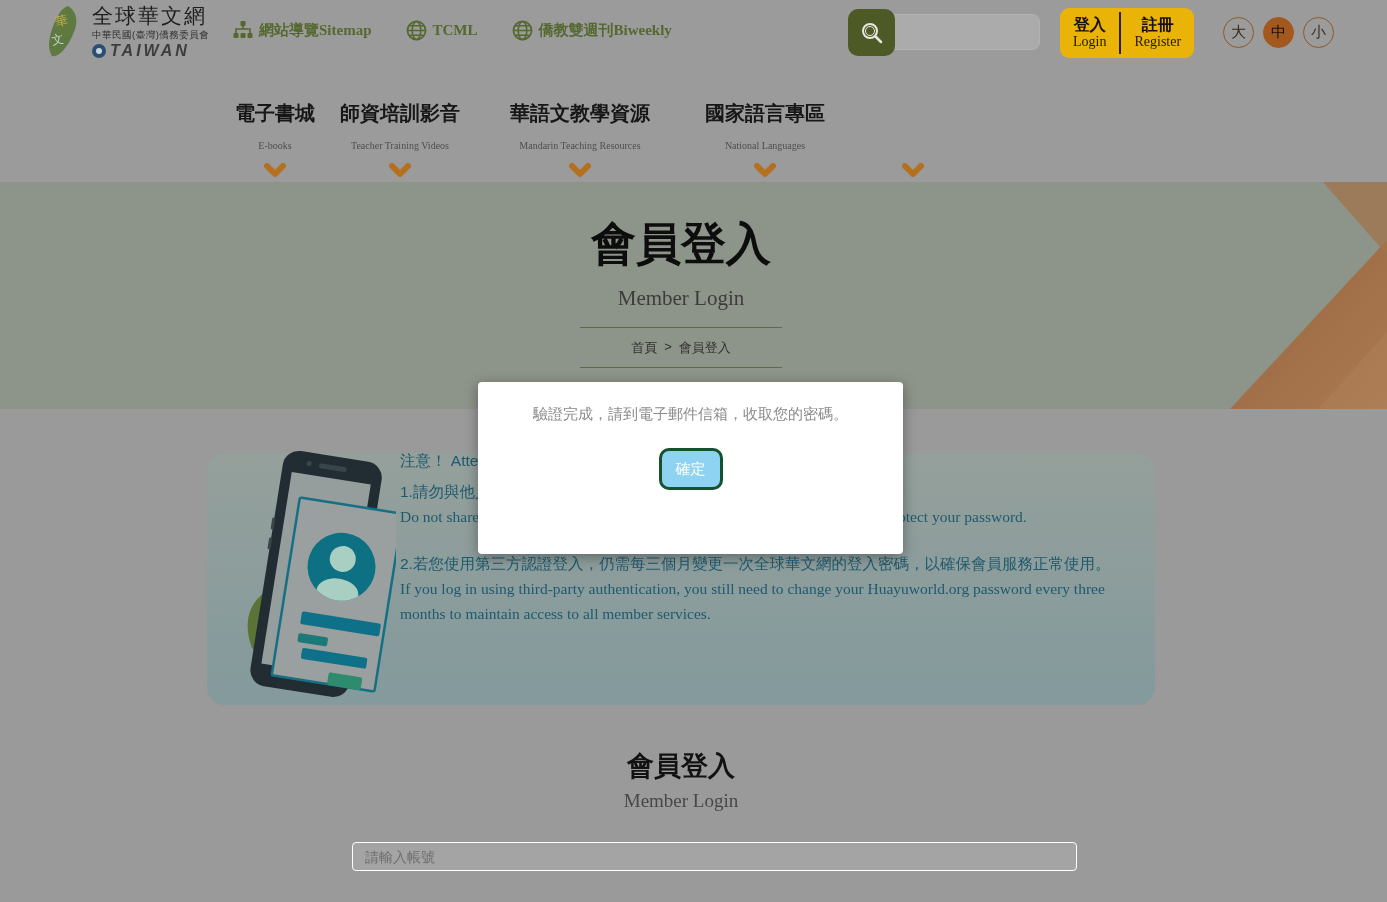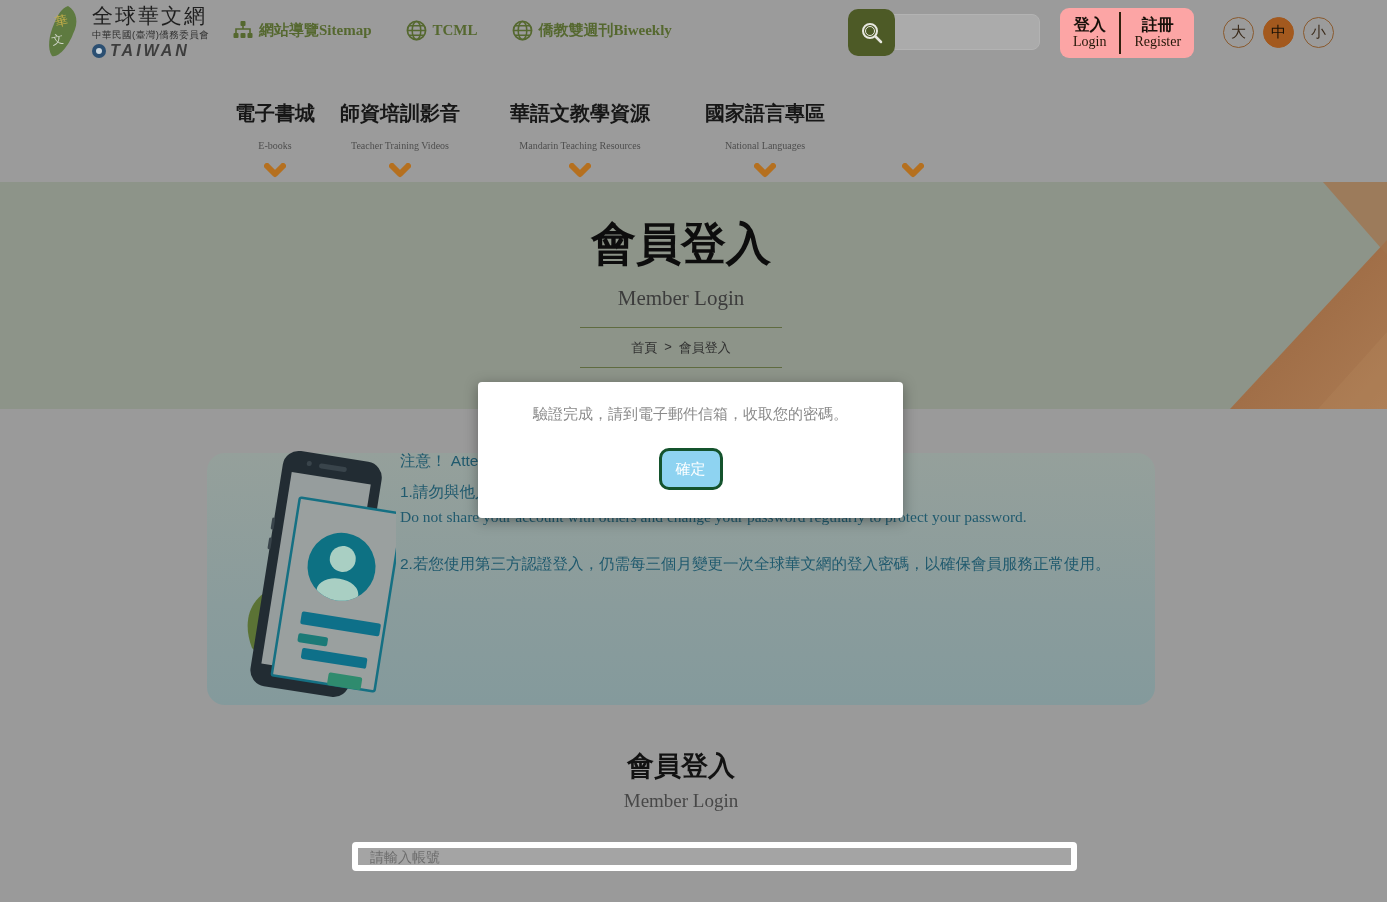--- a/index.html
+++ b/index.html
@@ -22,21 +22,21 @@
   .toplinks{position:absolute;left:233px;top:20px;display:flex;gap:34px;align-items:flex-start;}
   .toplink{display:flex;align-items:center;gap:6px;cursor:pointer;color:#55682f;
            font-size:15px;font-weight:bold;font-family:"Liberation Serif","DejaVu Serif",serif;}
   .toplink svg{display:block;}
 
   .search-input{position:absolute;left:862px;top:14px;width:178px;height:36px;border:1px solid #b3b3b3;
                 border-radius:8px;background:#ababab;box-sizing:border-box;padding:0 10px 0 42px;font-size:14px;color:#333;}
   .search-btn{position:absolute;left:848px;top:9px;width:47px;height:47px;border:none;border-radius:10px;
               background:#4d5a26;cursor:pointer;display:flex;align-items:center;justify-content:center;padding:0;}
 
-  .auth{position:absolute;left:1060px;top:8px;height:50px;background:#fca5a5;border-radius:9px;
+  .auth{position:absolute;left:1060px;top:8px;height:50px;background:#eab308;border-radius:9px;
         display:flex;align-items:center;cursor:pointer;}
   .auth-col{padding:4px 13px;text-align:center;line-height:1.15;}
   .auth-col + .auth-col{border-left:2px solid #30200e;}
   .auth-zh{font-size:16px;font-weight:bold;color:#17100a;}
   .auth-en{font-size:14px;color:#221607;font-family:"Liberation Serif","DejaVu Serif",serif;}
 
   .fontsize{position:absolute;left:1223px;top:17px;display:flex;gap:9px;}
   .fs-btn{width:31px;height:31px;border-radius:50%;border:1.5px solid #8a5a2e;background:transparent;
           color:#3a2a1a;font-size:15px;display:flex;align-items:center;justify-content:center;cursor:pointer;box-sizing:border-box;}
   .fs-btn.active{background:#a3591e;border-color:#a3591e;color:#161006;}
@@ -73,27 +73,27 @@
 
   
   .sec-title{position:absolute;left:681px;top:748px;transform:translateX(-50%);
              font-size:27px;font-weight:bold;color:#121212;white-space:nowrap;}
   .sec-sub{position:absolute;left:681px;top:790px;transform:translateX(-50%);
            font-size:19px;color:#474747;white-space:nowrap;}
   .form-label{position:absolute;left:220px;top:838px;width:117px;text-align:right;}
   .fl-zh{font-size:15px;font-weight:bold;color:#1a1a1a;line-height:22px;}
   .fl-en{font-size:15px;color:#2d2d2d;line-height:24px;font-family:"Liberation Serif","DejaVu Serif",serif;}
   .account-input{position:absolute;left:352px;top:842px;width:725px;height:29px;box-sizing:border-box;
-                 background:#a4a4a4;border:6px solid #ffffff;border-radius:4px;padding:0 12px;
+                 background:#a4a4a4;border:1px solid #ffffff;border-radius:4px;padding:0 12px;
                  font-size:14px;color:#4c1d95;}
   .account-input::placeholder{color:#6d6d6d;opacity:1;}
   .search-input::placeholder{color:#8a8a8a;opacity:1;}
 
   
-  .modal{position:absolute;left:478px;top:382px;width:425px;height:136px;background:#ffffff;
+  .modal{position:absolute;left:478px;top:382px;width:425px;height:172px;background:#ffffff;
          border-radius:4px;box-shadow:0 3px 14px rgba(0,0,0,0.35);z-index:50;text-align:center;}
   .modal-msg{margin:0;padding-top:23px;font-size:15px;color:#8a8a8a;}
   .confirm-btn{margin-top:24px;min-width:64px;height:42px;background:#8ed3f1;border:3px solid #14532d;
                border-radius:10px;color:#ffffff;font-size:15px;cursor:pointer;padding:0 14px;}
 </style>
 </head>
 <body>
 
 <div class="canvas">
 
@@ -265,20 +265,21 @@
       <rect x="90" y="204" width="66" height="11" rx="2" fill="#0e7089"></rect>
       <rect x="120" y="224" width="34" height="13" rx="2" fill="#2f8b6e"></rect>
     </g>
   </svg>
 
   <div class="notice-text">
     <p>注意！ Attention!</p>
     <p class="nt-item1-zh">1.請勿與他人共用帳號，並請定期變更密碼，以保護您的密碼。</p>
     <p class="nt-en">Do not share your account with others and change your password regularly to protect your password.</p>
     <p class="nt-item2-zh">2.若您使用第三方認證登入，仍需每三個月變更一次全球華文網的登入密碼，以確保會員服務正常使用。</p>
+    <p class="nt-en">If you log in using third-party authentication, you still need to change your Huayuworld.org password every three months to maintain access to all member services.</p>
   </div>
 
   <div class="sec-title">會員登入</div>
   <div class="sec-sub serif">Member Login</div>
 
   <input class="account-input" type="text" placeholder="請輸入帳號" style="">
 
   <div class="modal">
     <p class="modal-msg">驗證完成，請到電子郵件信箱，收取您的密碼。</p>
     <button class="confirm-btn">確定</button>

